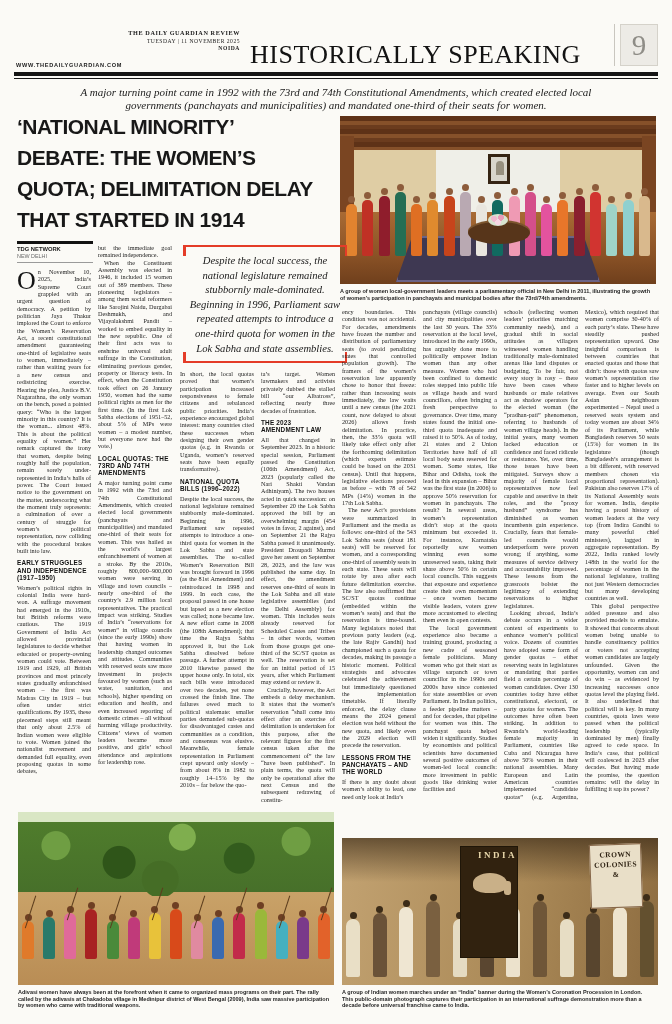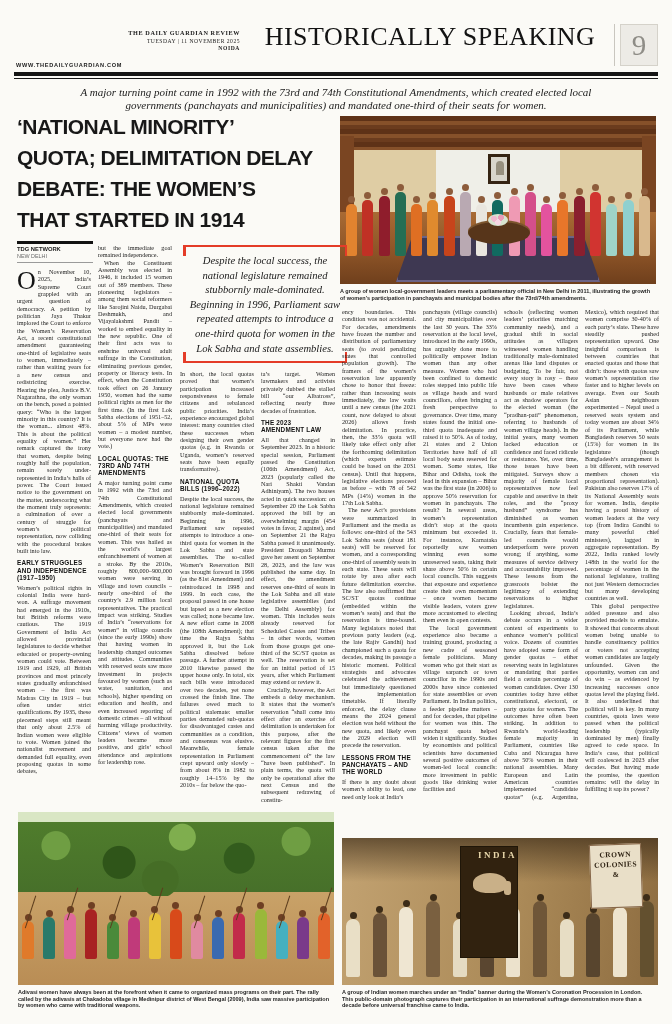--- a/index.html
+++ b/index.html
@@ -5,21 +5,21 @@
   html,body{margin:0;padding:0;background:#8b8b8b;}
   *{box-sizing:border-box;-webkit-text-size-adjust:none;}
   .page{position:relative;width:672px;height:1024px;background:#fbfaf6;margin:0 auto;overflow:hidden;
         font-family:"Liberation Serif",serif;color:#1c1c1c;}
   
   .masthead{position:absolute;top:29px;left:96px;width:144px;text-align:right;
             font-family:"Liberation Serif",serif;color:#222;}
   .mh1{font-size:6.2px;font-weight:bold;letter-spacing:.6px;}
   .mh2{font-size:5.6px;letter-spacing:.5px;margin-top:1.5px;}
   .mh3{font-size:5.6px;font-weight:bold;letter-spacing:.6px;margin-top:1.5px;}
-  .section-title{position:absolute;top:22px;left:250px;width:360px;text-align:center;
+  .section-title{position:absolute;top:40px;left:250px;width:360px;text-align:left;
                  font-family:"Liberation Serif",serif;font-size:26px;letter-spacing:.5px;
                  color:#131313;white-space:nowrap;}
   .pn-sep{position:absolute;top:24px;left:614px;width:1px;height:42px;background:#c9c6bf;}
   .pagenum-box{position:absolute;top:24px;left:620px;width:38px;height:42px;background:#edebe6;
                border:1px solid #d5d2ca;display:flex;align-items:center;justify-content:center;}
   .pagenum{font-family:"Liberation Serif",serif;font-size:29px;color:#8f8d87;}
   .site-url{position:absolute;top:62px;left:16px;font-family:"Liberation Sans",sans-serif;
             font-size:5.6px;font-weight:bold;letter-spacing:.7px;color:#222;}
   .top-rule{position:absolute;top:72px;left:14px;right:14px;height:4px;background:#161616;}
   .top-rule2{position:absolute;top:77.5px;left:14px;right:14px;height:.8px;background:#161616;}
@@ -148,22 +148,22 @@
     <span class="pagenum">9</span>
   </div>
   <div class="site-url">WWW.THEDAILYGUARDIAN.COM</div>
   <div class="top-rule"></div>
   <div class="top-rule2"></div>
 
   <div class="standfirst">A major turning point came in 1992 with the 73rd and 74th Constitutional Amendments, which created elected local governments (panchayats and municipalities) and mandated one-third of their seats for women.</div>
 
   <div class="headline">
       <div class="hl-line">‘NATIONAL MINORITY’</div>
+      <div class="hl-line">DEBATE: THE WOMEN’S</div>
       <div class="hl-line">QUOTA; DELIMITATION DELAY</div>
-      <div class="hl-line">DEBATE: THE WOMEN’S</div>
       <div class="hl-line">THAT STARTED IN 1914</div>
     </div>
 
   <div class="top-photo">
     <div class="tp-beams"></div>
     <div class="tp-wall"></div>
     <div class="tp-wall-white"></div>
     <div class="tp-pillar-l"></div>
     <div class="tp-pillar-r"></div>
     <div class="tp-portrait"></div>

